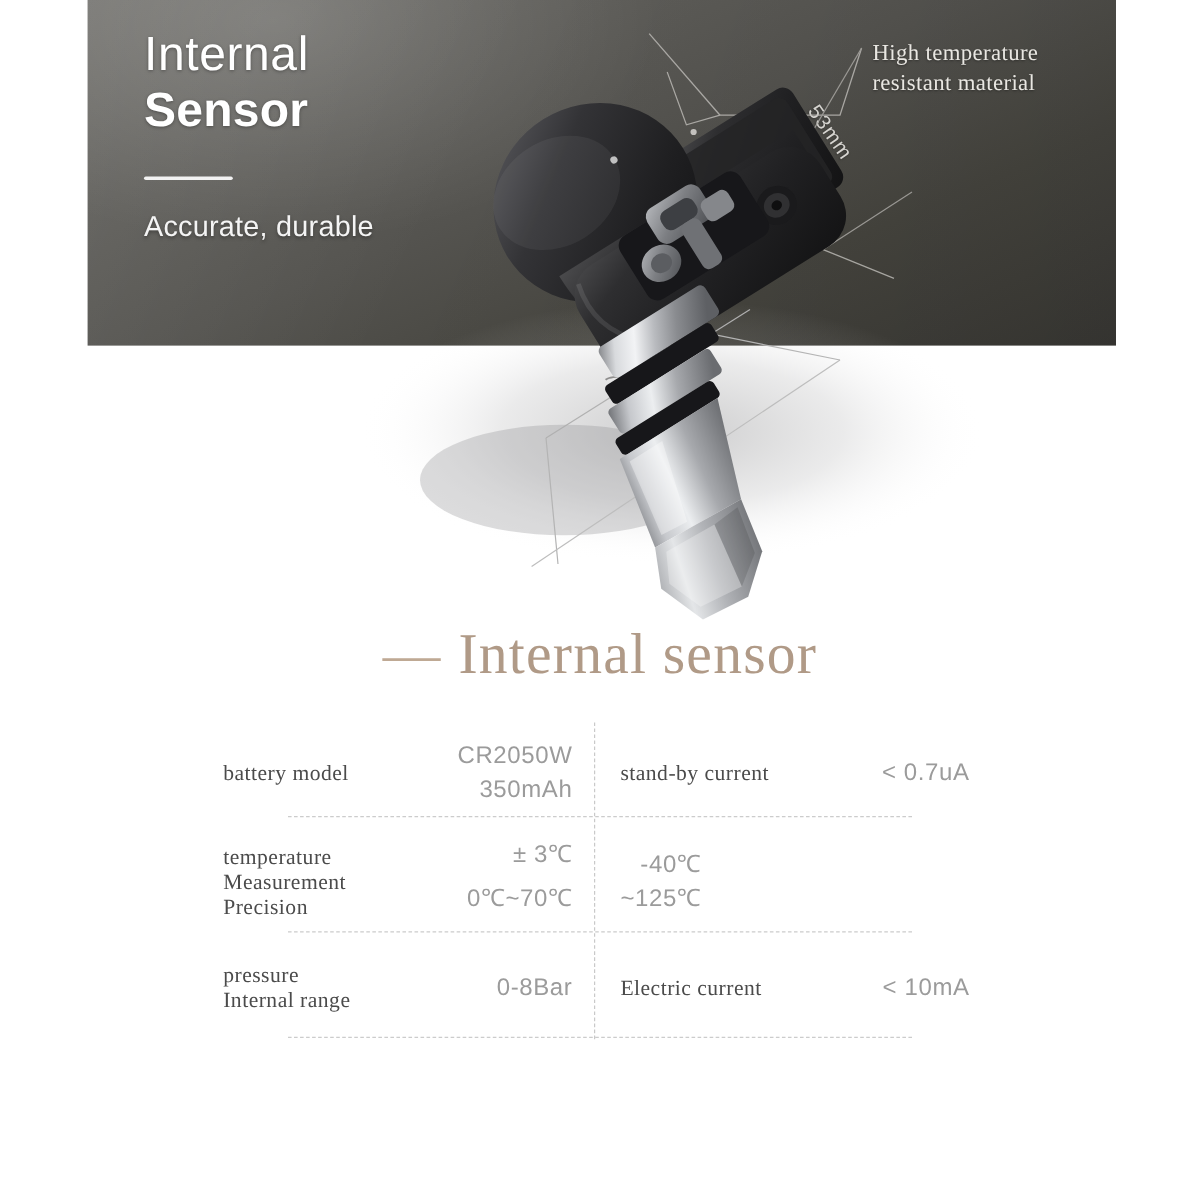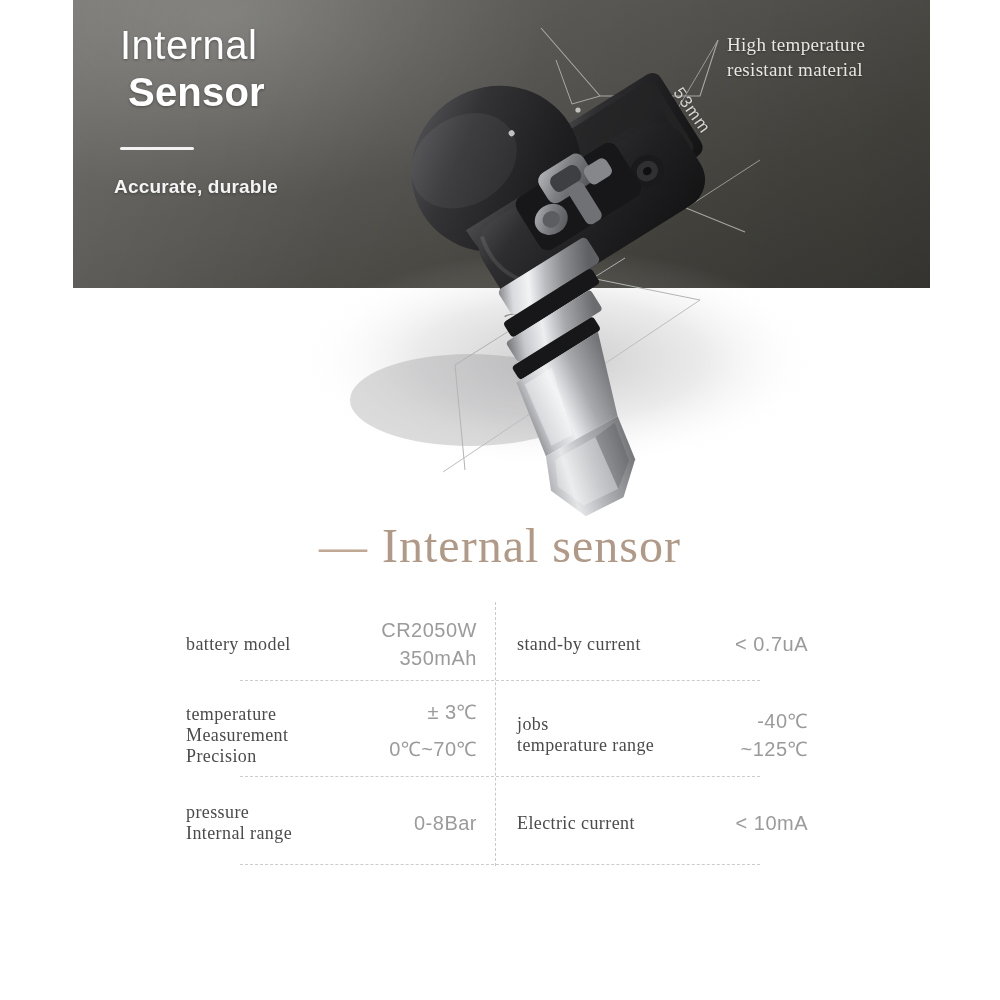--- a/index.html
+++ b/index.html
@@ -24,28 +24,28 @@
     background:linear-gradient(115deg, rgba(255,255,255,0.07) 0%, rgba(255,255,255,0.0) 38%, rgba(0,0,0,0.10) 100%);
     pointer-events:none;
   }
 
   .hero-title {
     position:absolute; left:47px; top:22px;
     color:#ffffff; font-size:40px; line-height:47px;
     font-weight:400; letter-spacing:0.5px;
     text-shadow:0 1px 3px rgba(0,0,0,0.35);
   }
-  .hero-title .l2 { display:block; font-weight:700; letter-spacing:0.2px;margin-left:8px; }
+  .hero-title .l2 { display:block; font-weight:700; letter-spacing:0.2px; }
   .hero-rule {
     position:absolute; left:47px; top:147px;
     width:74px; height:3px; background:#f2f2f2; border-radius:2px;
   }
   .hero-sub {
-    position:absolute; left:41px; top:176px;
-    color:#f4f4f4; font-size:19px; font-weight:700; letter-spacing:0.2px;
+    position:absolute; left:47px; top:176px;
+    color:#f4f4f4; font-size:24px; font-weight:400; letter-spacing:0.2px;
     text-shadow:0 1px 3px rgba(0,0,0,0.35);
   }
 
   
   .callout {
     position:absolute; left:654px; top:32px;
     color:#e9e7e2; font-family:"Liberation Serif", serif;
     font-size:19px; line-height:25px; letter-spacing:0.3px;
     text-shadow:0 1px 2px rgba(0,0,0,0.4);
     white-space:nowrap;
@@ -294,24 +294,20 @@
           <span class="ln">temperature</span>
           <span class="ln">Measurement</span>
           <span class="ln">Precision</span>
         </div>
         <div class="val">
           <span class="ln">± 3℃</span>
           <span class="ln" style="line-height:46px">0℃~70℃</span>
         </div>
       </div>
       <div class="cell right">
-        <div class="lbl">
-          <span class="ln">jobs</span>
-          <span class="ln">temperature range</span>
-        </div>
         <div class="val">
           <span class="ln">-40℃</span>
           <span class="ln">~125℃</span>
         </div>
       </div>
     </div>
 
     <div class="srow r3">
       <div class="cell">
         <div class="lbl">

